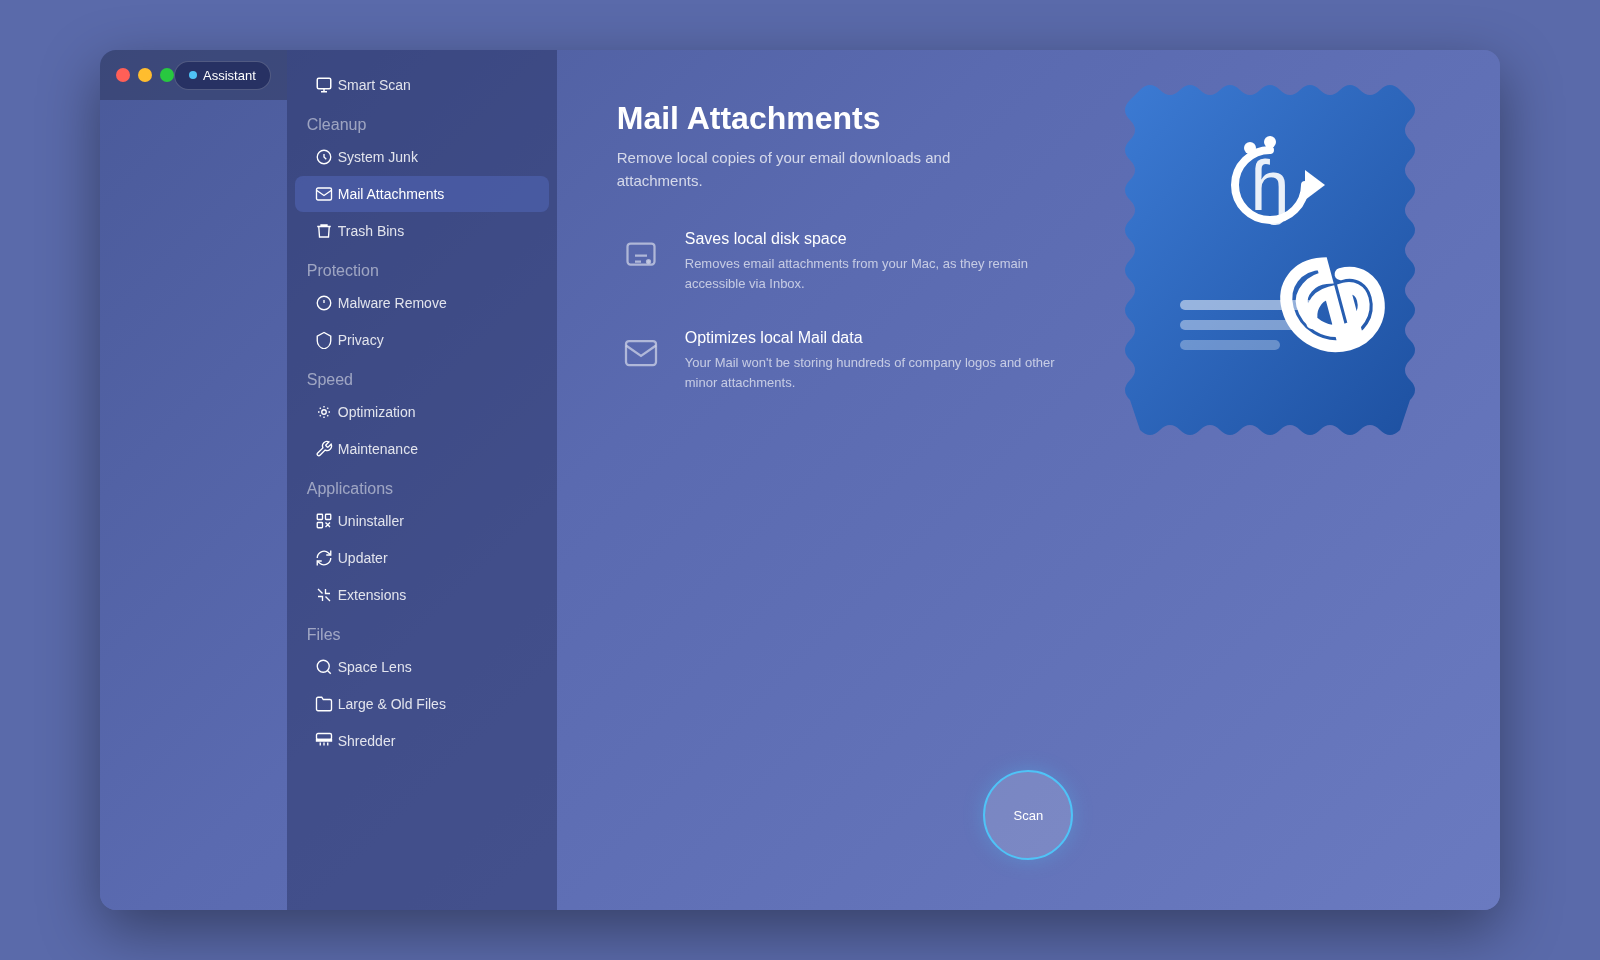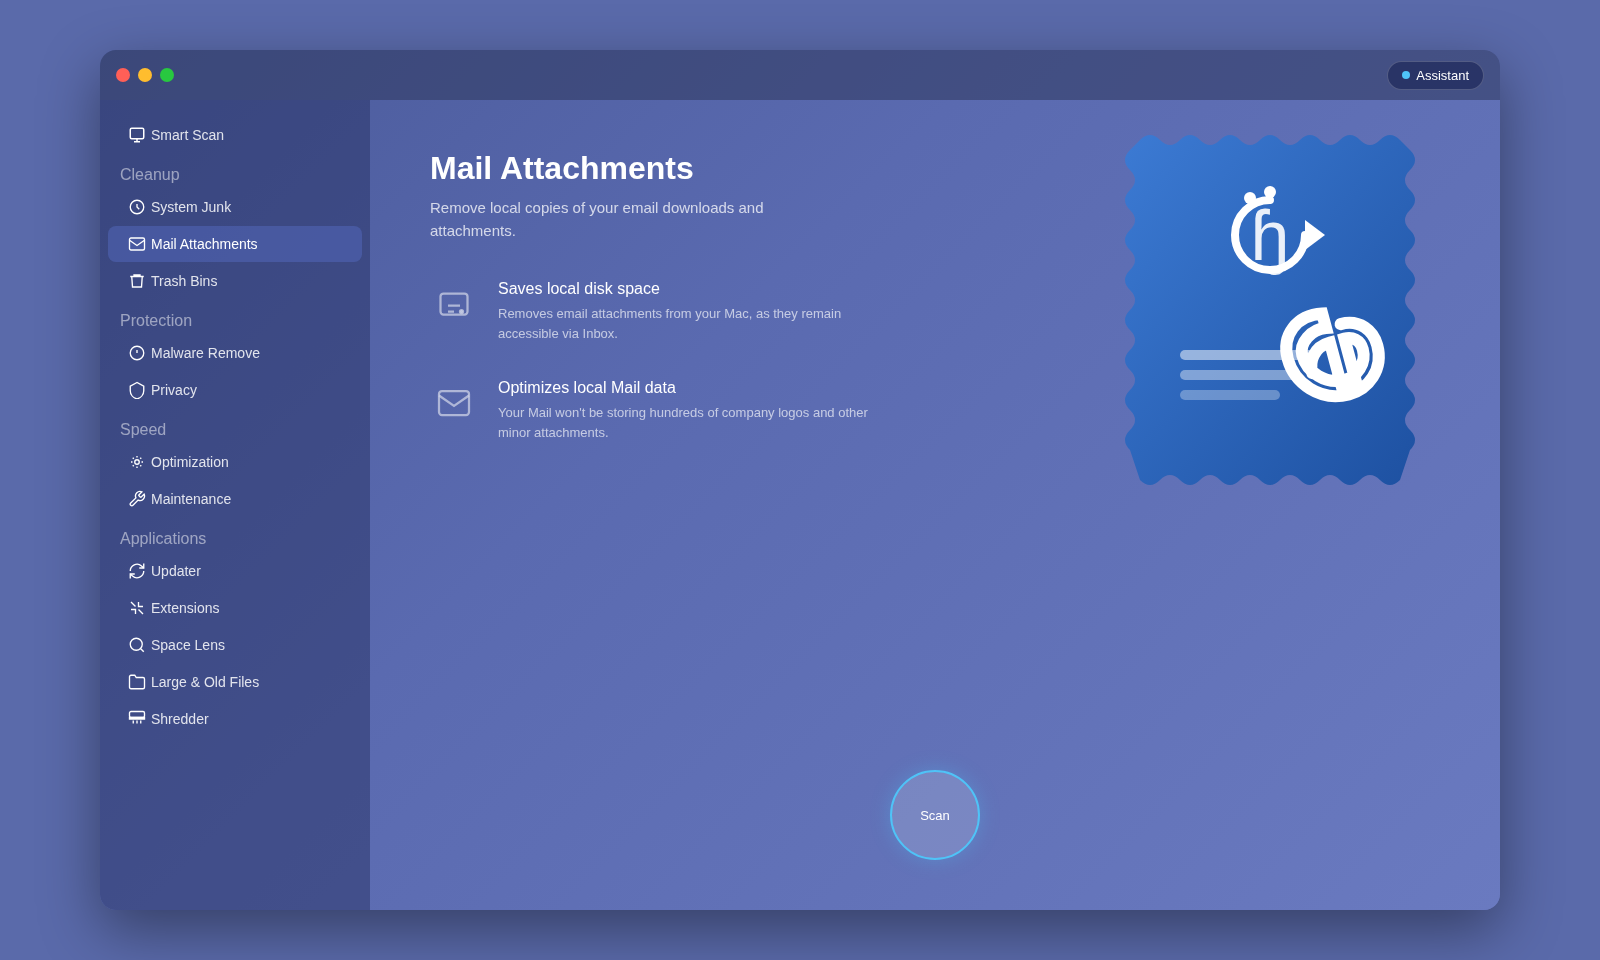--- a/index.html
+++ b/index.html
@@ -11,21 +11,21 @@
       align-items: center;
       justify-content: center;
       font-family: -apple-system, BlinkMacSystemFont, 'Segoe UI', sans-serif;
     }
     .window {
       width: 1400px;
       height: 860px;
       background: linear-gradient(135deg, #4a5a9a 0%, #5a6ab0 40%, #6a7ac0 100%);
       border-radius: 16px;
       display: flex;
-      flex-direction: column;
+      flex-direction: row;
       overflow: hidden;
       box-shadow: 0 20px 60px rgba(0,0,0,0.4);
       position: relative;
     }
     .title-bar {
       height: 50px;
       background: rgba(50,60,100,0.6);
       display: flex;
       align-items: center;
       padding: 0 16px;
@@ -291,37 +291,49 @@
             <path d="M14.7 6.3a1 1 0 0 0 0 1.4l1.6 1.6a1 1 0 0 0 1.4 0l3.77-3.77a6 6 0 0 1-7.94 7.94l-6.91 6.91a2.12 2.12 0 0 1-3-3l6.91-6.91a6 6 0 0 1 7.94-7.94l-3.76 3.76z"></path>
           </svg>
         </div>
         <span>Maintenance</span>
       </div>
 
       <div class="sidebar-section-label">Applications</div>
       <div class="sidebar-item">
         <div class="sidebar-icon">
           <svg viewBox="0 0 24 24" fill="none" stroke="white" stroke-width="1.8" width="18" height="18">
+            <rect x="3" y="3" width="7" height="7" rx="1"></rect>
+            <rect x="14" y="3" width="7" height="7" rx="1"></rect>
+            <rect x="3" y="14" width="7" height="7" rx="1"></rect>
+            <path d="M17 17h.01M14 14l6 6M20 14l-6 6"></path>
+          </svg>
+        </div>
+        <span>Uninstaller</span>
+      </div>
+      <div class="sidebar-item">
+        <div class="sidebar-icon">
+          <svg viewBox="0 0 24 24" fill="none" stroke="white" stroke-width="1.8" width="18" height="18">
             <path d="M21 2v6h-6"></path>
             <path d="M3 12a9 9 0 0 1 15-6.7L21 8"></path>
             <path d="M3 22v-6h6"></path>
             <path d="M21 12a9 9 0 0 1-15 6.7L3 16"></path>
           </svg>
         </div>
         <span>Updater</span>
       </div>
       <div class="sidebar-item">
         <div class="sidebar-icon">
           <svg viewBox="0 0 24 24" fill="none" stroke="white" stroke-width="1.8" width="18" height="18">
             <path d="M4 14h6v6M20 10h-6V4M14 14l6 6M4 4l6 6"></path>
           </svg>
         </div>
         <span>Extensions</span>
       </div>
 
+      <div class="sidebar-section-label">Files</div>
       <div class="sidebar-item">
         <div class="sidebar-icon">
           <svg viewBox="0 0 24 24" fill="none" stroke="white" stroke-width="1.8" width="18" height="18">
             <circle cx="11" cy="11" r="8"></circle>
             <path d="M21 21l-4.35-4.35"></path>
           </svg>
         </div>
         <span>Space Lens</span>
       </div>
       <div class="sidebar-item">

